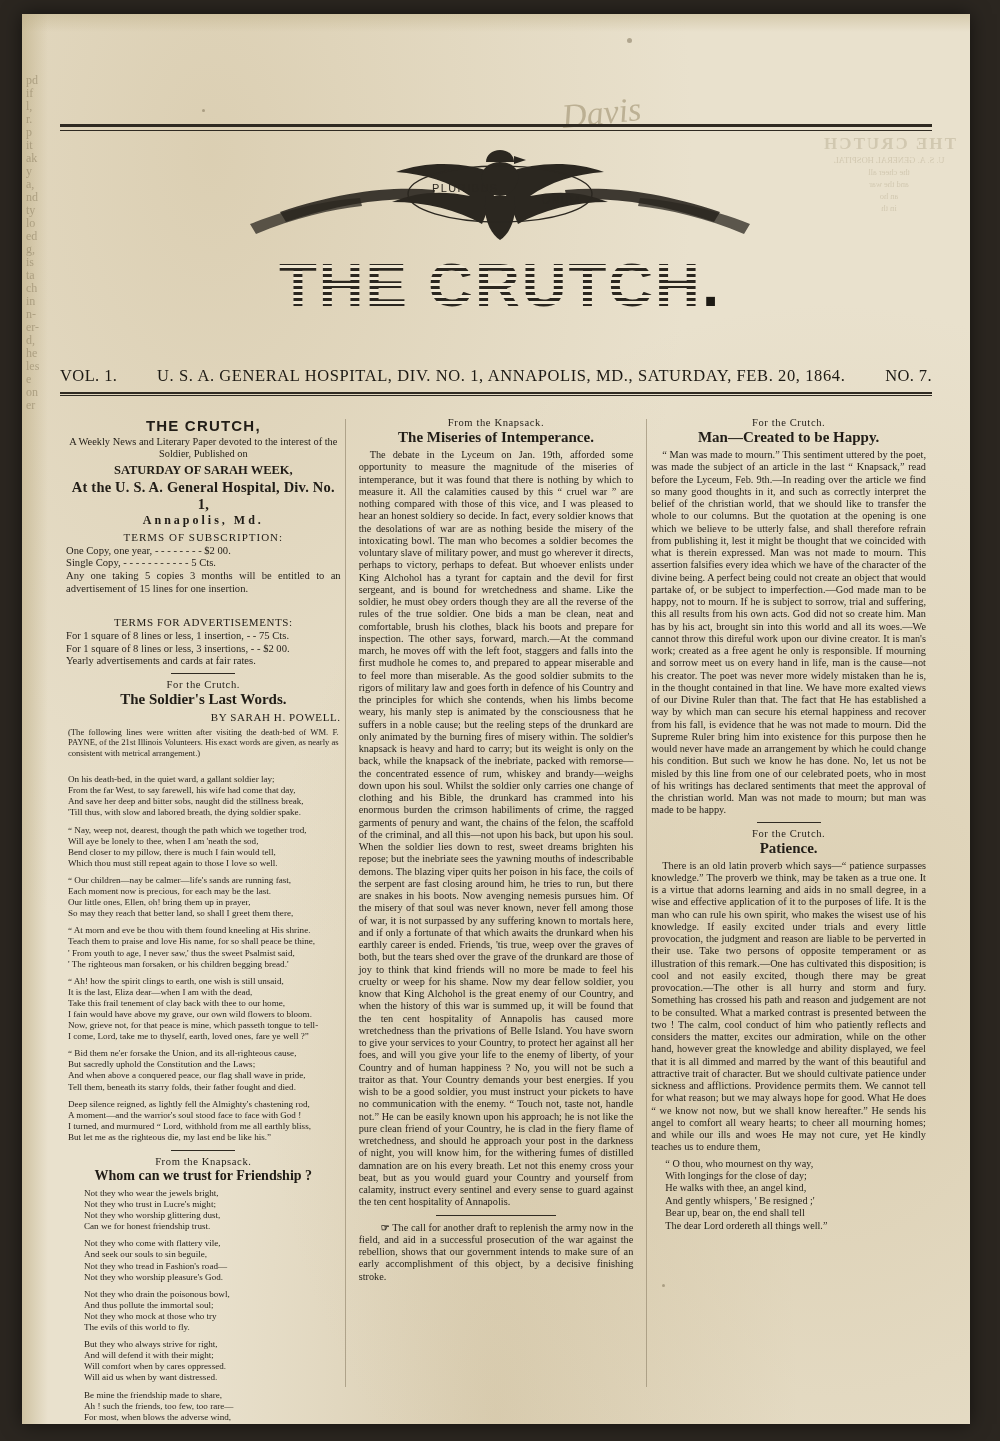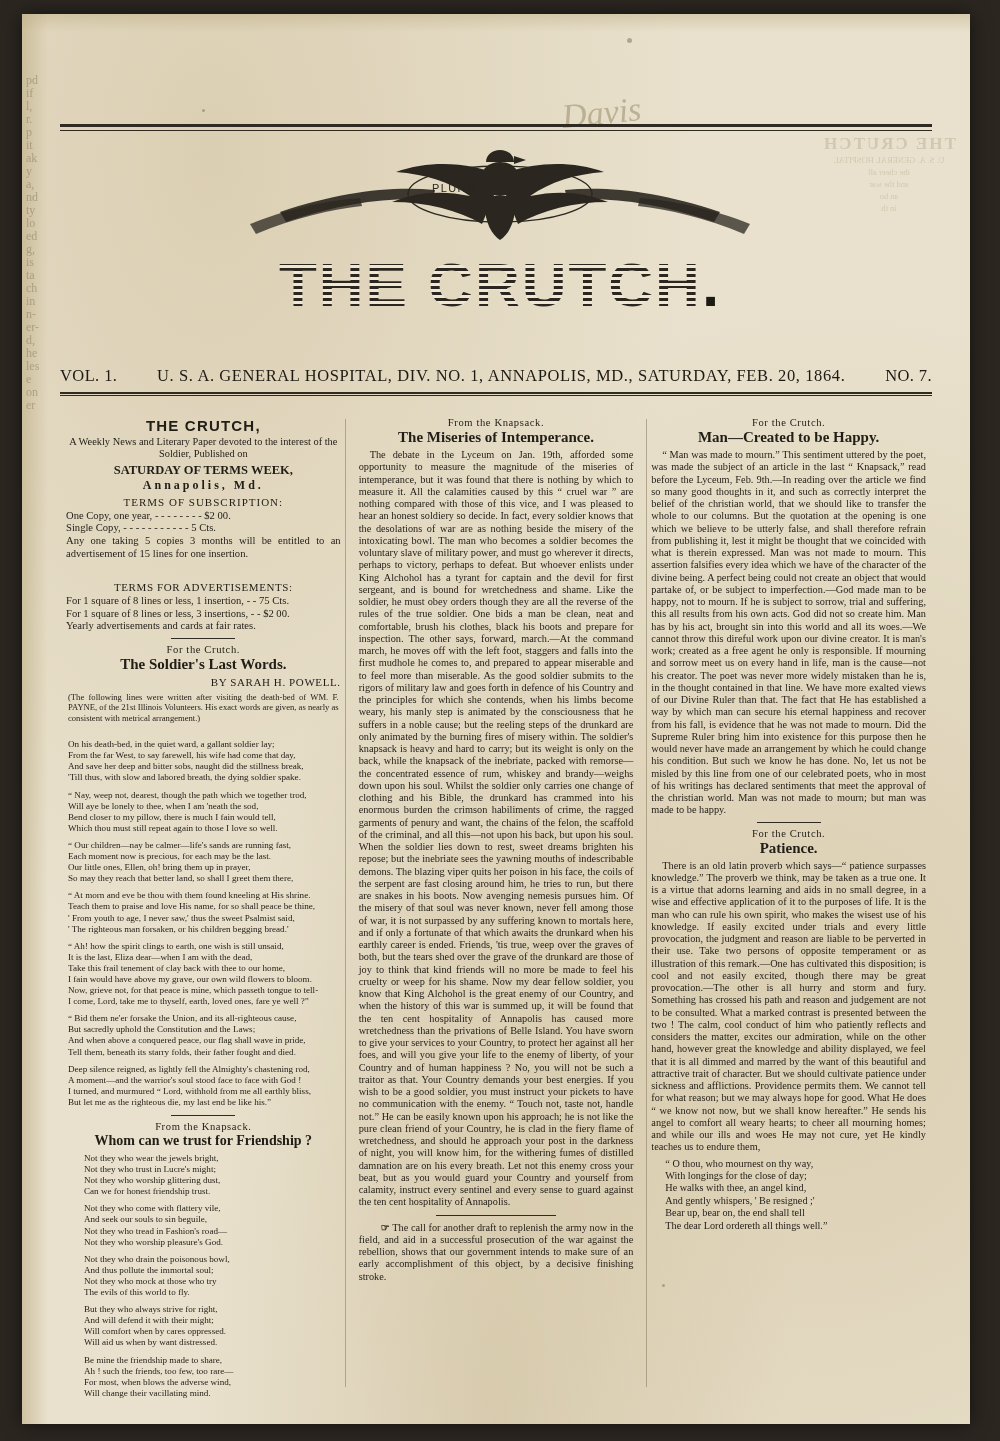--- a/index.html
+++ b/index.html
@@ -183,21 +183,22 @@
     <span>NO. 7.</span>
   </div>
   <div class="rule-under"></div>
   <div class="rule-under2"></div>
 
   <div class="cols">
 
     <div class="col">
       <div class="head-bold">THE CRUTCH,</div>
       <div class="cap-line">A Weekly News and Literary Paper devoted to the interest of the Soldier, Published on</div>
-      <div class="center-bold">SATURDAY OF TERMS WEEK,</div>
+      <div class="center-bold">SATURDAY OF SARAH WEEK,</div>
+      <div class="fancy">At the U. S. A. General Hospital, Div. No. 1,</div>
       <div class="fancy-sub">Annapolis, Md.</div>
 
       <div class="center-sm" style="letter-spacing:1px;">TERMS OF SUBSCRIPTION:</div>
       <div class="terms-line">One Copy, one year,  -  -  -  -  -  -  -  -  $2 00.</div>
       <div class="terms-line">Single Copy,  -  -  -  -  -  -  -  -  -  -  -  5 Cts.</div>
       <div class="terms-line" style="text-align:justify;">Any one taking 5 copies 3 months will be entitled to an advertisement of 15 lines for one insertion.</div>
 
       <div class="center-sm" style="letter-spacing:.6px;margin-top:21px;">TERMS FOR ADVERTISEMENTS:</div>
       <div class="terms-line">For 1 square of 8 lines or less, 1 insertion,  -  -  75 Cts.</div>
       <div class="terms-line">For 1 square of 8 lines or less, 3 insertions,  -  -  $2 00.</div>

